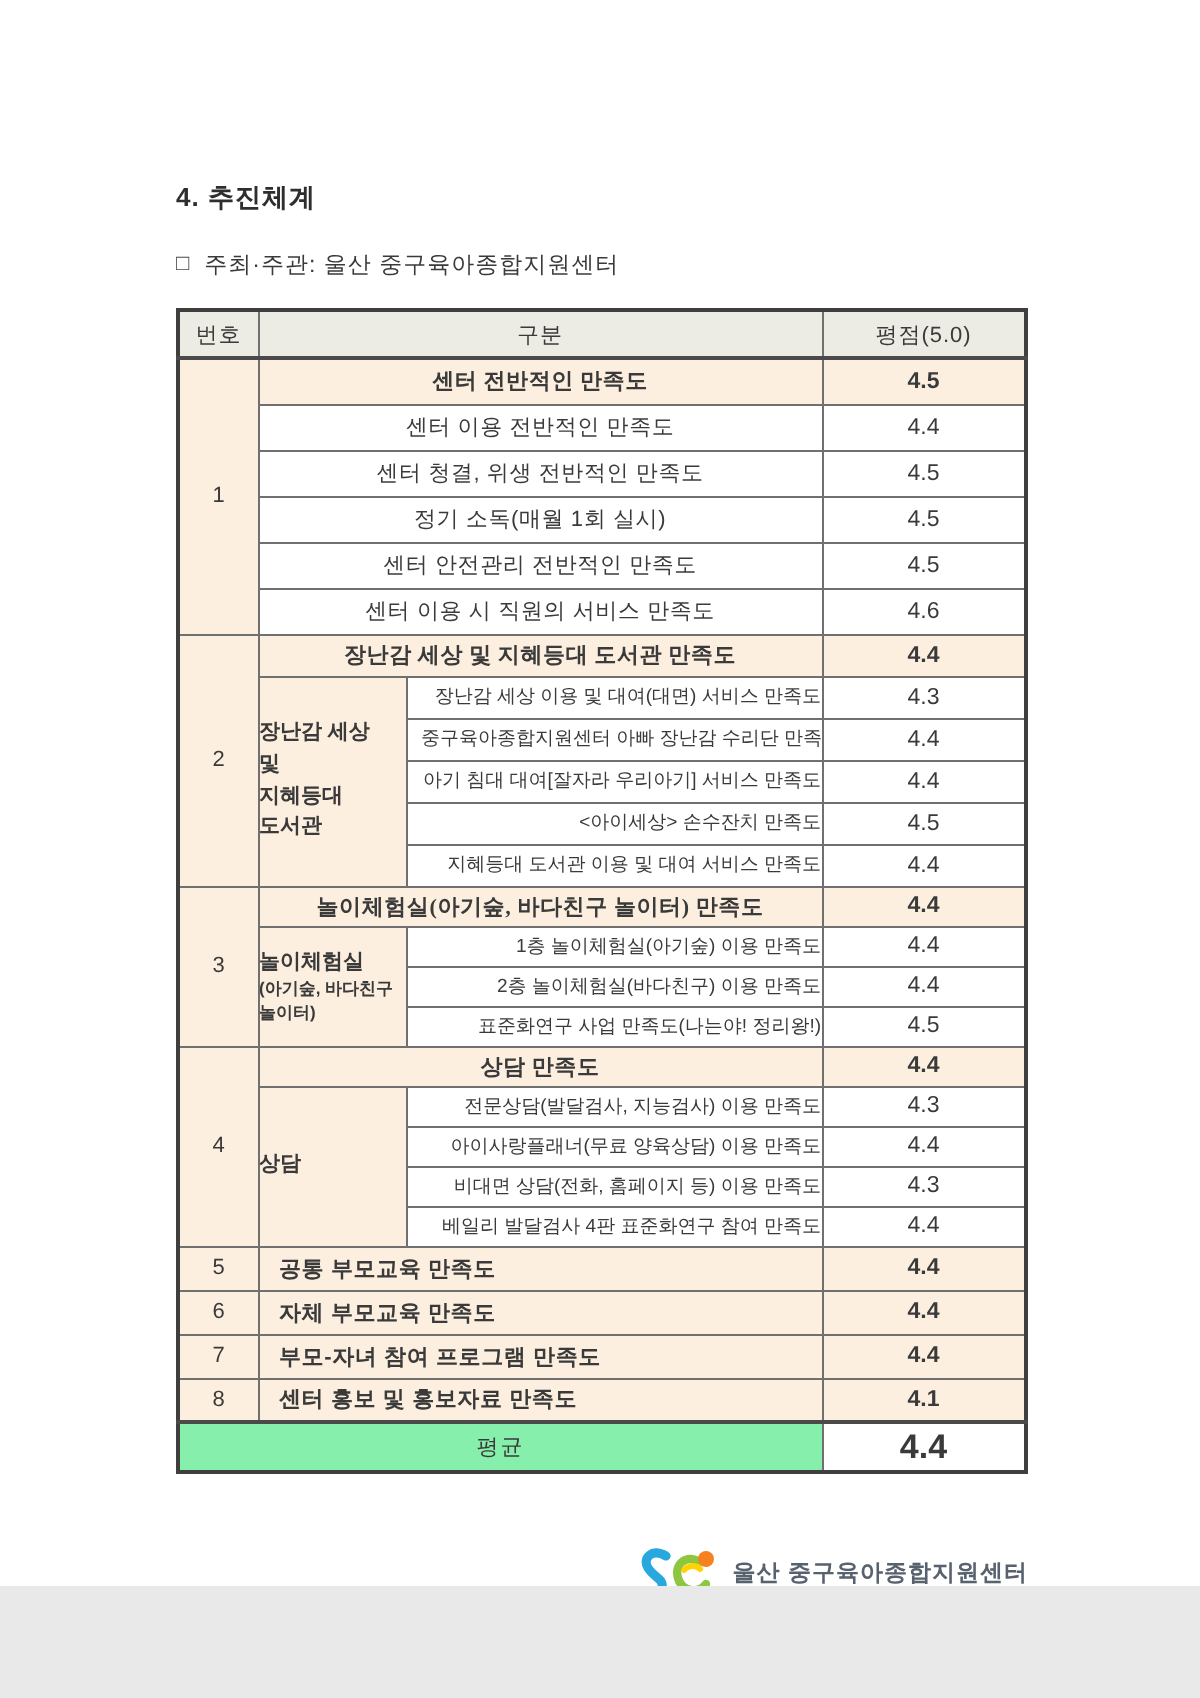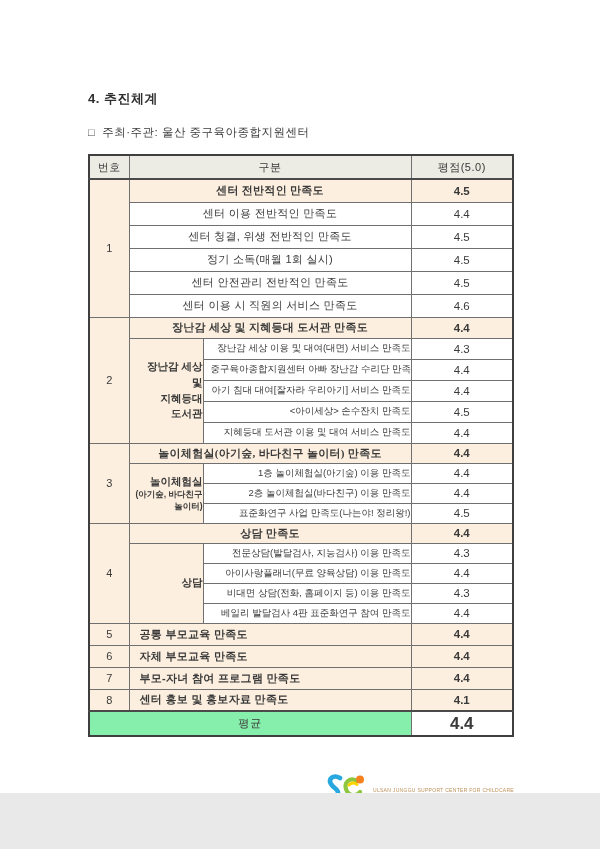--- a/index.html
+++ b/index.html
@@ -44,21 +44,21 @@
   .no { background: #fcefdf; text-align: center; font-size: 11px; }
   .sec-head { background: #fcefdf; font-weight: bold; text-align: center; font-size: 11px; letter-spacing: 0.3px; font-family: Liberation Serif, serif; }
   .score { text-align: center; font-size: 11.5px; font-family: "Liberation Sans", sans-serif; }
   .sec-score { background: #fcefdf; font-weight: bold; font-size: 11.5px; }
   tr.r1 td { height: 23px; }
   tr.r2 td { height: 21px; }
   tr.r3 td { height: 20px; }
   tr.r4 td { height: 20px; }
   .item { text-align: center; font-size: 11px; letter-spacing: 0.3px; }
   .item.small { text-align: right; font-size: 9.5px; padding-left: 7px; letter-spacing: 0px; }
-  .subcat { background: #fcefdf; font-weight: bold; text-align: right; font-size: 10.5px; line-height: 1.5; vertical-align: middle; }
+  .subcat { background: #fcefdf; font-weight: bold; text-align: left; font-size: 10.5px; line-height: 1.5; vertical-align: middle; }
   .subcat-small { font-size: 8.5px; line-height: 1.35; }
   tr.simple td { height: 22px; }
   .simple-label { background: #fcefdf; font-weight: bold; text-align: left; padding-left: 10px; font-size: 11px; letter-spacing: 0.3px; }
   tr.footer-row td { height: 25px; border-top: 2px solid #4a4a4a; }
   .avg-label { background: #86efac; text-align: center; font-size: 11px; letter-spacing: 1px; }
   .avg-score { background: #ffffff; font-weight: bold; font-size: 17px; text-align: center; }
   .logo {
     position: absolute;
     right: 86px;
     top: 771px;
@@ -238,16 +238,17 @@
   <div class="logo">
     <span>
       <svg width="42" height="32" viewBox="0 0 42 32">
         <path d="M15 7 C8 3 3 8 6 13 C9 18 14 18 13 23 C12 28 5 29 3 26" fill="none" stroke="#29a8e0" stroke-width="4.6" stroke-linecap="round"></path>
         <path d="M32 10 C25 6 19 11 21 18 C23 25 31 26 35 21" fill="none" stroke="#8dc63f" stroke-width="4.2" stroke-linecap="round"></path>
         <path d="M24 14 C26 11.5 30 11.5 32 13.5" fill="none" stroke="#ffd200" stroke-width="3" stroke-linecap="round"></path>
         <circle cx="35" cy="8.5" r="4" fill="#f5821f"></circle>
       </svg>
     </span>
     <span class="logo-text">
+      <span class="logo-ko">울산 중구육아종합지원센터</span>
       <span class="logo-en">ULSAN JUNGGU SUPPORT CENTER FOR CHILDCARE</span>
     </span>
   </div>
 </div>
 
 </body></html>

